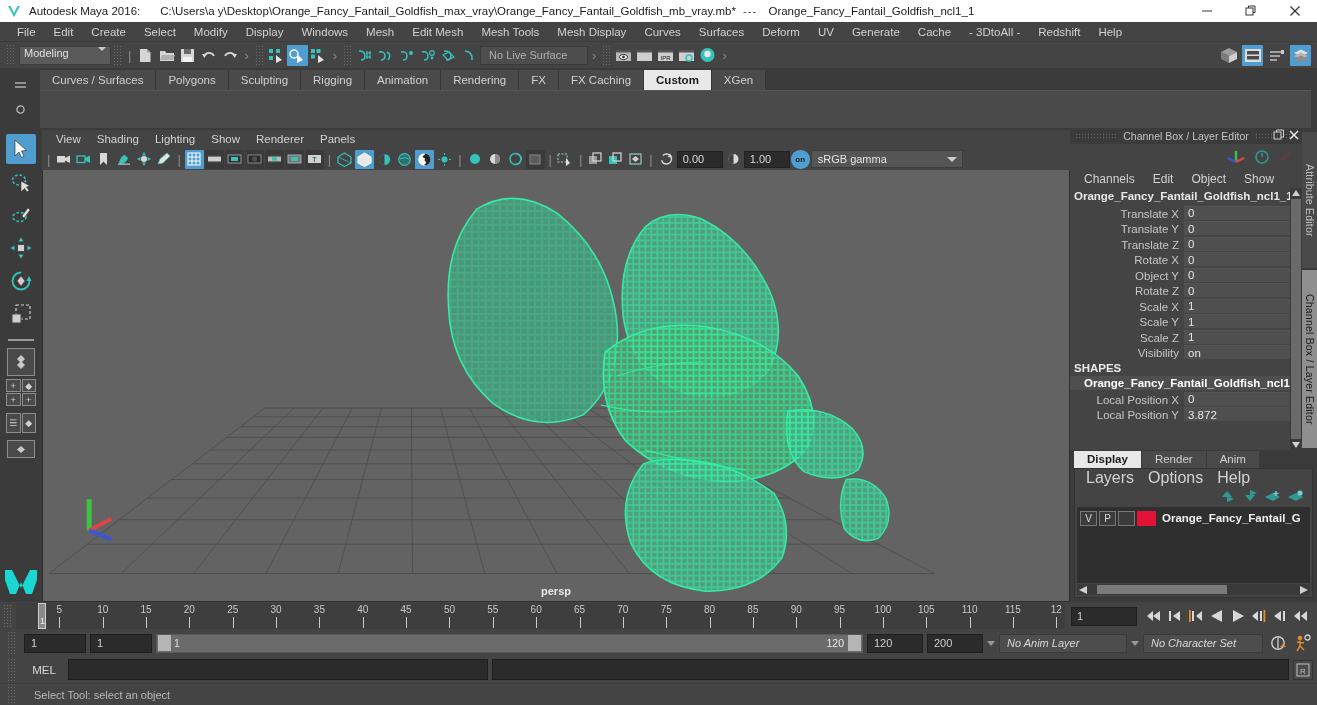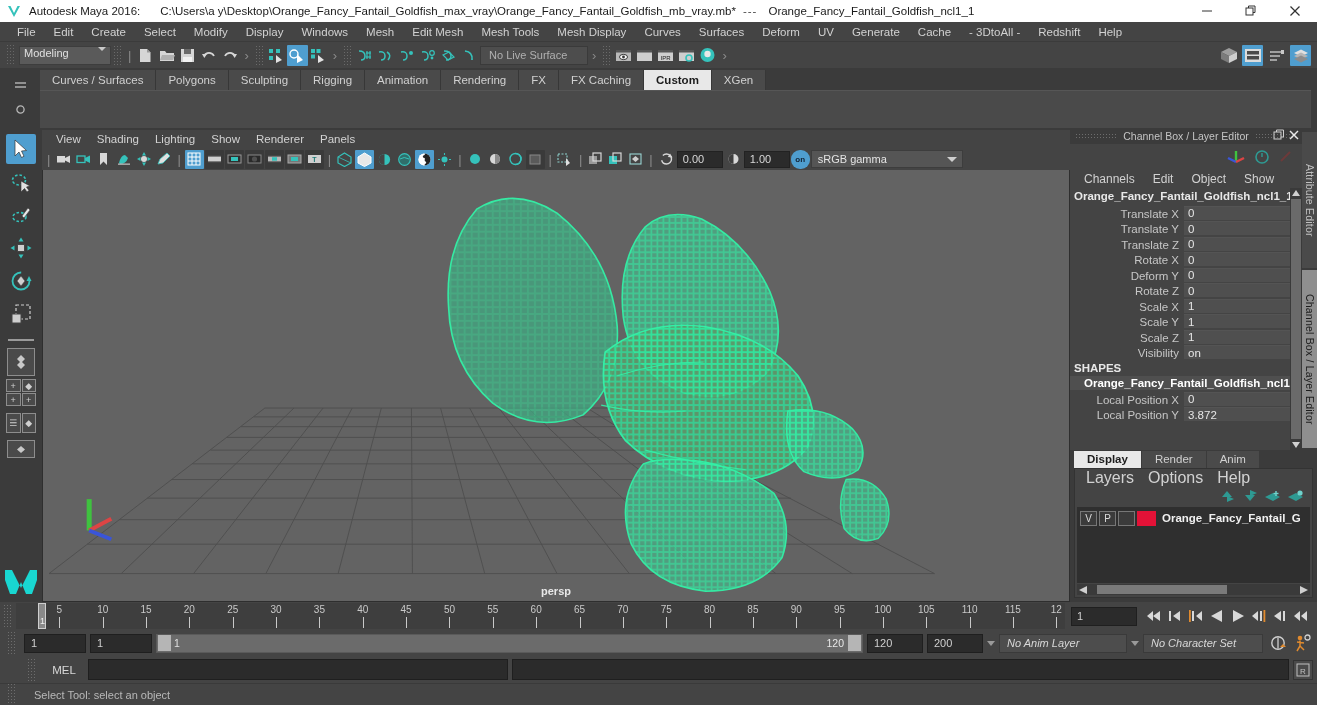--- a/index.html
+++ b/index.html
@@ -167,21 +167,21 @@
   .rg-handle { width:13px; height:16px; background:#b5b5b5; flex:none;}
   .rg-start { font-size:10.5px; color:#e0e0e0; position:absolute; left:17px;}
   .rg-end { font-size:10.5px; color:#e8e8e8; position:absolute; right:18px;}
   .rg-numfield { width:56px; height:19px; background:#2b2b2b; border:1px solid #1f1f1f; color:#d0d0d0;
      font-size:11px; display:flex; align-items:center; padding:0 6px; flex:none;}
   .rg-dd { width:128px; height:19px; background:#4d4d4d; border:1px solid #3a3a3a; color:#d8d8d8;
      font-size:11px; display:flex; align-items:center; padding:0 7px; flex:none;font-style:italic;}
   .mini-caret { width:0;height:0;border-left:4px solid transparent;border-right:4px solid transparent;border-top:5px solid #9a9a9a; flex:none;}
 
   
-  .melrow { height:27px; background:#444444; display:flex; align-items:center; gap:4px; padding:0 4px; flex:none;margin-left:20px;}
+  .melrow { height:27px; background:#444444; display:flex; align-items:center; gap:4px; padding:0 4px; flex:none;}
   .mel-lbl { width:40px; text-align:center; font-size:11.5px; color:#d8d8d8; flex:none;}
   .mel-in { width:420px; height:21px; background:#2b2b2b; border:1px solid #1f1f1f; flex:none;}
   .mel-out { flex:1; height:21px; background:#2b2b2b; border:1px solid #1f1f1f; min-width:0;}
   .mel-btn { width:20px; height:20px; background:#4a4a4a; border:1px solid #333; display:flex;align-items:center;justify-content:center; flex:none;}
 
   
   .helprow { height:22px; background:#444444; display:flex; align-items:center; padding-left:4px; flex:none; border-top:1px solid #3a3a3a;}
   .help-text { font-size:11px; color:#b8b8b8; margin-left:14px;}
 </style>
 </head>
@@ -865,21 +865,21 @@
                 </div>
                 <div class="cb-row">
                   <div class="cb-lbl">Translate Z</div>
                   <div class="cb-val">0</div>
                 </div>
                 <div class="cb-row">
                   <div class="cb-lbl">Rotate X</div>
                   <div class="cb-val">0</div>
                 </div>
                 <div class="cb-row">
-                  <div class="cb-lbl">Deform Y</div>
+                  <div class="cb-lbl">Object Y</div>
                   <div class="cb-val">0</div>
                 </div>
                 <div class="cb-row">
                   <div class="cb-lbl">Rotate Z</div>
                   <div class="cb-val">0</div>
                 </div>
                 <div class="cb-row">
                   <div class="cb-lbl">Scale X</div>
                   <div class="cb-val">1</div>
                 </div>

